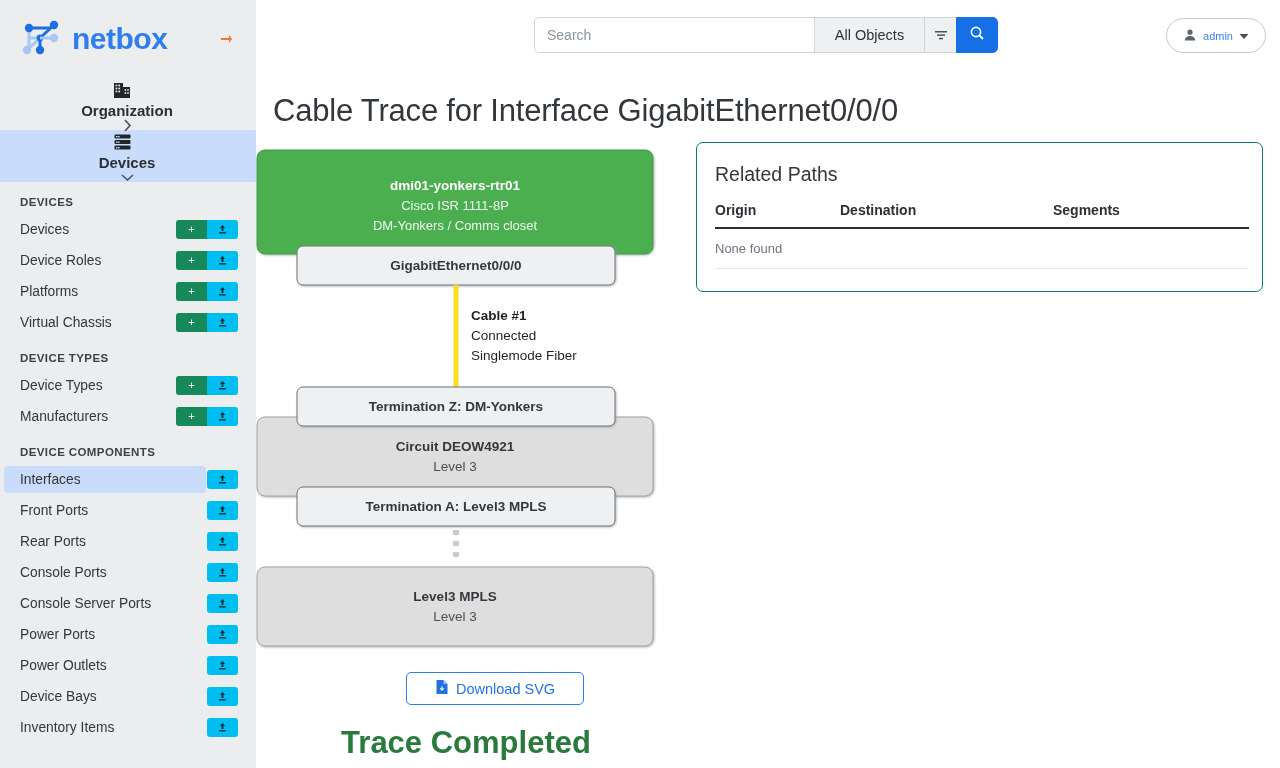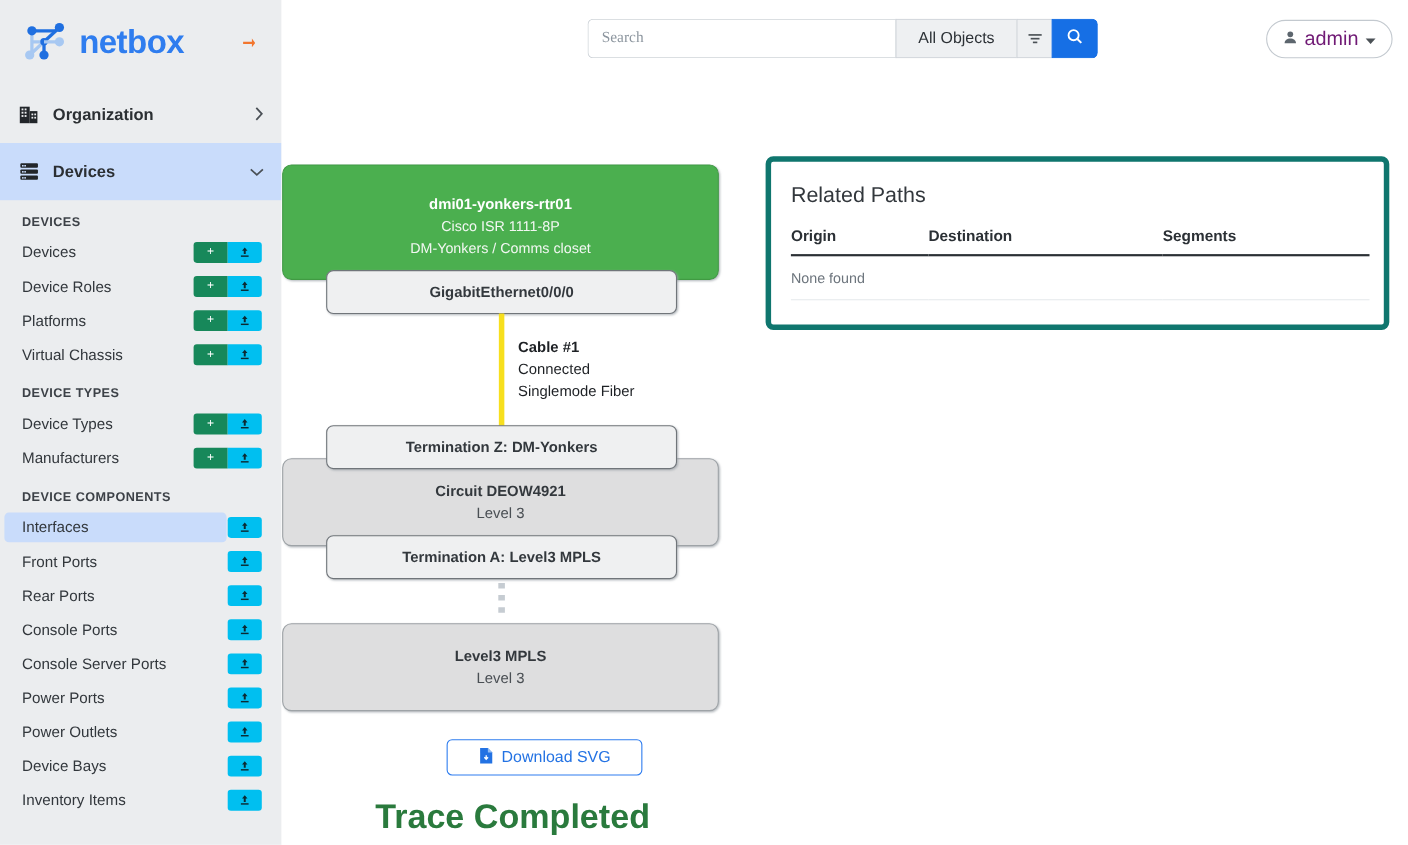--- a/index.html
+++ b/index.html
@@ -32,20 +32,21 @@
   }
   .pin-icon {
     position: absolute; right: 22px; top: 32px;
     color: #f2762e; font-size: 15px; line-height: 1;
     transform: rotate(0deg);
   }
   .nav-group {
     display: flex; align-items: center;
     height: 52px; padding: 0 16px 0 14px;
     cursor: pointer;
+    flex-direction: column;
   }
   .nav-group.active { background: #c9dcfb; }
   .nav-group .ng-icon {
     width: 24px; height: 22px; flex: 0 0 24px;
     display: flex; align-items: center; justify-content: center;
     margin-right: 10px;
   }
   .nav-group .ng-label {
     font-size: 15px; font-weight: 700; color: #2b2f33; flex: 1;
   }
@@ -92,21 +93,21 @@
     display: flex; height: 36px;
     border-radius: 5px; overflow: hidden;
   }
   .search-input {
     width: 280px; height: 36px;
     border: 1px solid #cfd4d9; border-right: none;
     border-radius: 5px 0 0 5px;
     font-size: 14px; color: #212529;
     padding: 0 12px; outline: none;
     background: #fff;
-    font-family: Liberation Serif, serif;
+    font-family: Liberation Sans, sans-serif;
   }
   .search-input::placeholder { color: #8d969f; }
   .search-scope {
     height: 36px; min-width: 110px;
     border: 1px solid #cfd4d9; border-right: none;
     background: #eef0f2;
     display: flex; align-items: center; justify-content: center;
     font-size: 14.5px; color: #2c3136; cursor: pointer;
     padding: 0 13px;
   }
@@ -124,21 +125,21 @@
     display: flex; align-items: center; justify-content: center;
     cursor: pointer;
   }
   .user-btn {
     position: absolute; right: 14px; top: 18px;
     height: 35px; min-width: 100px;
     border: 1px solid #c3c9cf; border-radius: 18px;
     background: #fff;
     display: flex; align-items: center; justify-content: center;
     gap: 6px; padding: 0 14px;
-    font-size: 18px; color: #701a75; cursor: pointer;
+    font-size: 11px; color: #3b82f6; cursor: pointer;
   }
 
   
   #main {
     position: absolute; left: 256px; top: 70px;
     width: 1024px; height: 698px;
     background: #ffffff;
     overflow: hidden;
   }
   .page-title {
@@ -161,21 +162,21 @@
   .trace-status {
     position: absolute; left: 0; right: 0; top: 655px;
     text-align: center; width: 420px;
     font-size: 31px; color: #2a7a3d; font-weight: 700;
   }
 
   
   .card {
     position: absolute; left: 440px; top: 72px;
     width: 567px;
-    border: 5px solid #0f766e; border-radius: 7px;
+    border: 1px solid #0f766e; border-radius: 7px;
     background: #fff;
     padding: 16px 13px 22px 18px;
   }
   .card-title {
     font-size: 19.5px; color: #32373c; font-weight: 400;
     margin: 4px 0 16px 0;
   }
   table.paths { width: 100%; border-collapse: collapse; }
   table.paths th {
     text-align: left; font-size: 14px; font-weight: 700;
@@ -493,20 +494,21 @@
     <span>
       <svg width="10" height="7" viewBox="0 0 10 7">
           <path d="M0.5 1h9L5 6z" fill="#4b5156"></path>
         </svg>
     </span>
   </div>
 </div>
 
 <div id="main">
 
+  <h1 class="page-title">Cable Trace for Interface GigabitEthernet0/0/0</h1>
 
   <div id="trace">
     <svg width="420" height="520" viewBox="0 0 420 520">
       <defs>
         <filter id="sh" x="-20%" y="-20%" width="150%" height="160%">
           <feDropShadow dx="1" dy="1" stdDeviation="1.1" flood-color="#9aa0a6" flood-opacity="0.75"></feDropShadow>
         </filter>
       </defs>
 
       <g>

